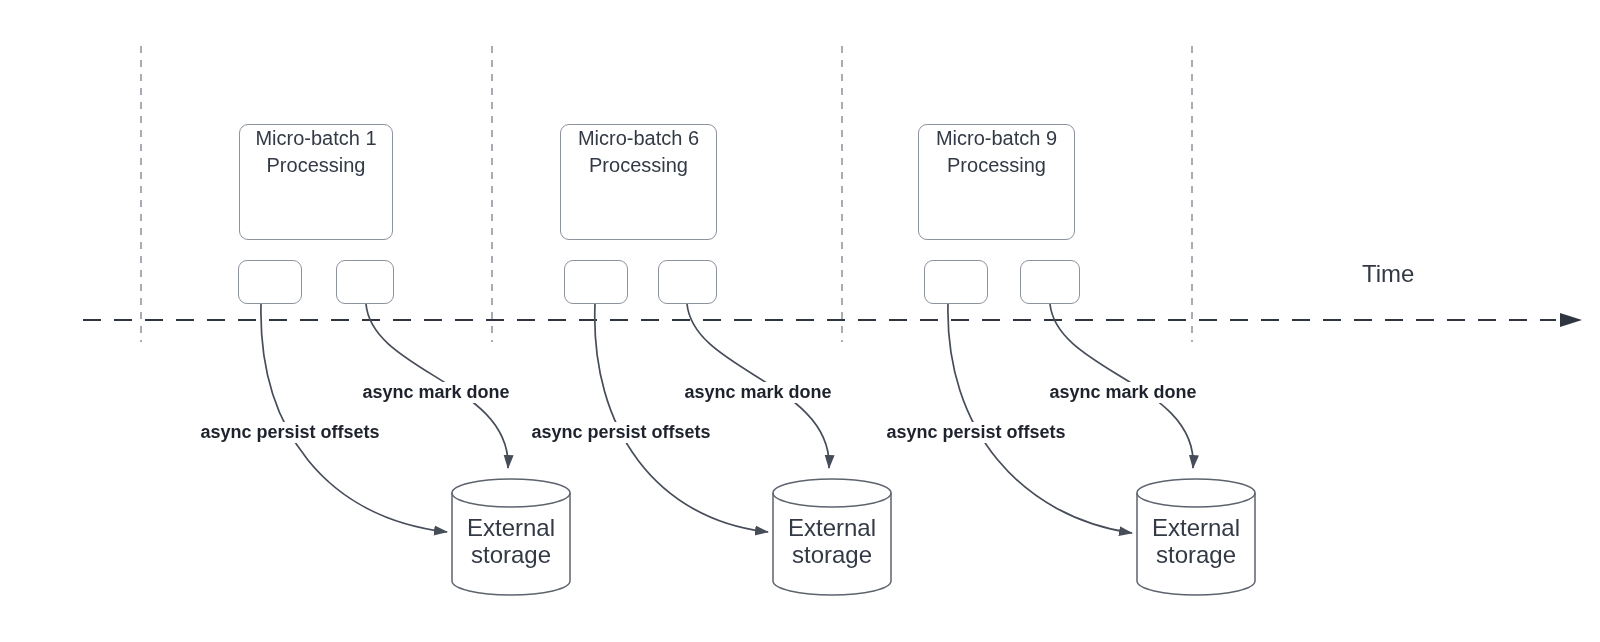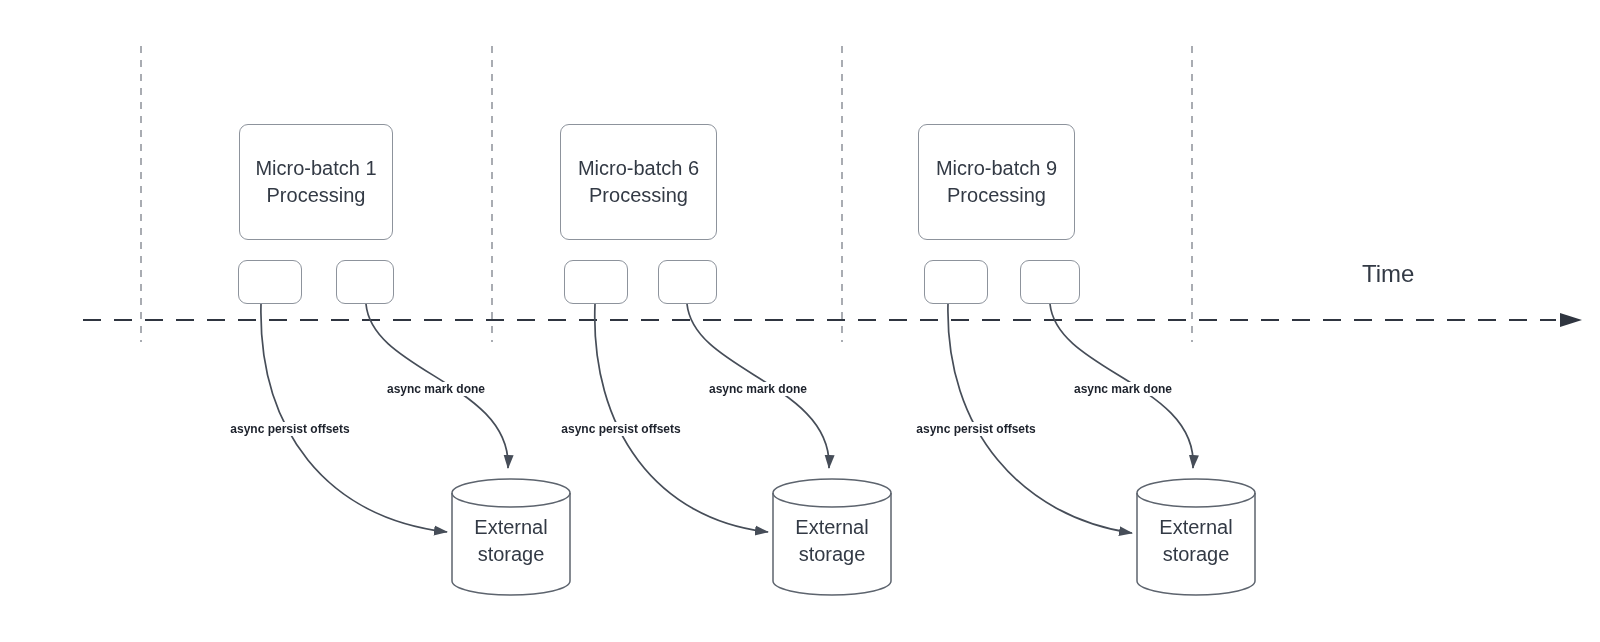--- a/index.html
+++ b/index.html
@@ -21,50 +21,50 @@
     width: 1600px;
     height: 642px;
   }
   .proc-box {
     position: absolute;
     box-sizing: border-box;
     border: 1.5px solid #8d939c;
     border-radius: 9px;
     background: #ffffff;
     display: flex;
-    align-items: center;
+    align-items: flex-start;
     justify-content: center;
     text-align: center;
     font-size: 20px;
     line-height: 27px;
     color: #333a45;
   }
   .task-box {
     position: absolute;
     box-sizing: border-box;
     border: 1.5px solid #8d939c;
     border-radius: 9px;
     background: #ffffff;
     height: 44px;
     top: 260px;
   }
   .storage-text {
     position: absolute;
     width: 118px;
     text-align: center;
-    font-size: 20px;
+    font-size: 24px;
     line-height: 27px;
     color: #333a45;
     top: 514px;
   }
   .flow-label {
     position: absolute;
     transform: translateX(-50%);
     white-space: nowrap;
-    font-size: 12px;
+    font-size: 18px;
     font-weight: bold;
     color: #1d222c;
     background: #ffffff;
     padding: 0 3px;
   }
   .time-label {
     position: absolute;
     left: 1362px;
     top: 260px;
     font-size: 24px;

